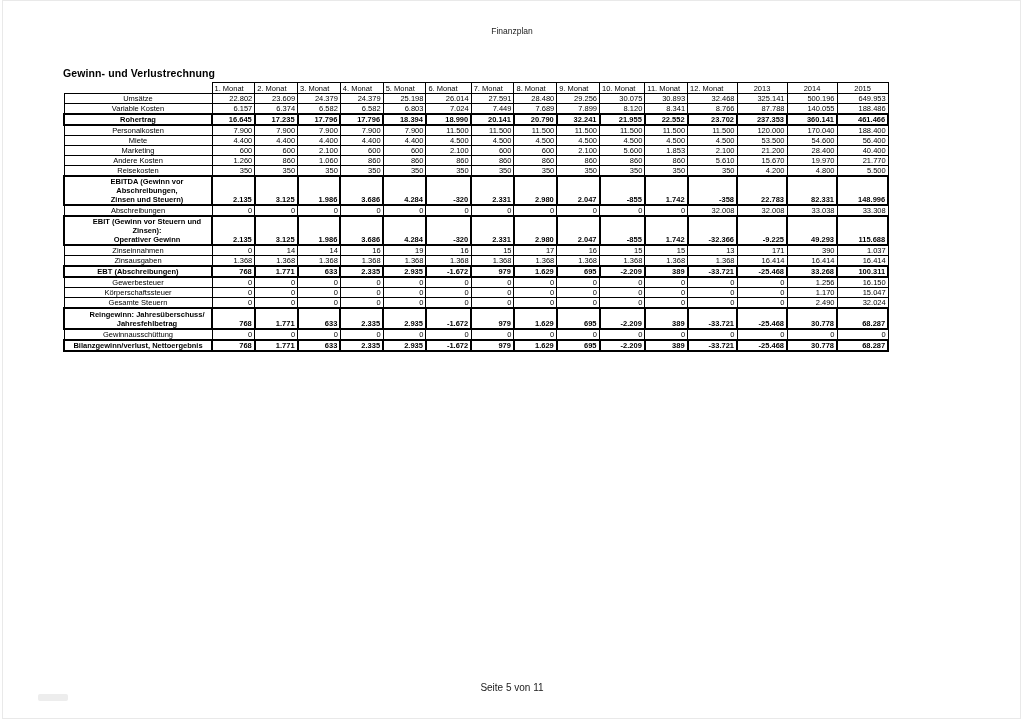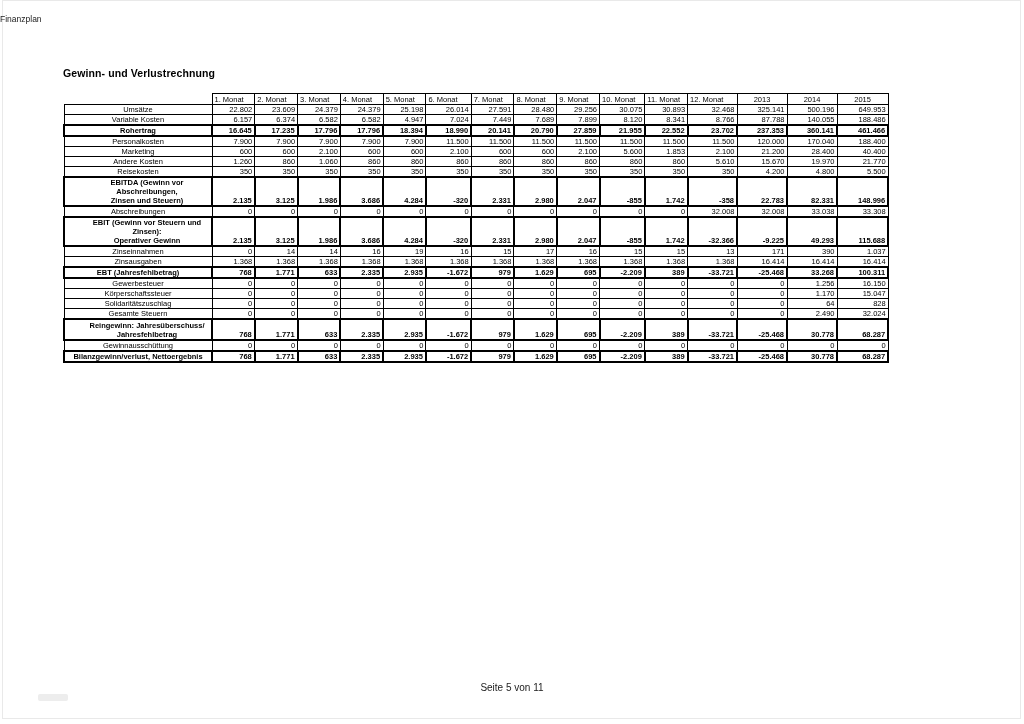--- a/index.html
+++ b/index.html
@@ -1,21 +1,21 @@
 <!DOCTYPE html>
 <html><head>
 <meta charset="utf-8">
 <style>
   html,body{margin:0;padding:0;width:1024px;height:724px;background:#ffffff;overflow:hidden;}
   body{font-family:"Liberation Sans",sans-serif;color:#000;position:relative;}
   .page-frame{position:absolute;left:2px;top:0;right:3px;bottom:5px;border:1px solid #e9e9e9;pointer-events:none;}
-  .doc-header{position:absolute;top:14px;left:0;width:100%;font-size:8.5px;color:#222;}
+  .doc-header{position:absolute;top:26px;left:0;width:100%;text-align:center;font-size:8.5px;color:#222;}
   .doc-footer{position:absolute;top:682px;left:0;width:100%;text-align:center;font-size:10px;color:#222;}
   .report{position:absolute;left:63px;top:67px;}
-  .title{font-size:10.5px;font-weight:bold;margin:0 0 14px 0;letter-spacing:0.1px;}
+  .title{font-size:10.5px;font-weight:bold;margin:0 0 3px 0;letter-spacing:0.1px;}
   table{border-collapse:collapse;table-layout:fixed;}
   th,td{border:1px solid #000;font-weight:normal;font-size:7.5px;line-height:9px;padding:0 2px;overflow:hidden;}
   thead th{height:10px;text-align:left;vertical-align:middle;}
   thead th.year{text-align:center;}
   th.corner{border:none;}
   tbody th.rowlabel{text-align:center;white-space:pre-line;}
   tbody td{text-align:right;height:9px;}
   tr.bold th,tr.bold td{font-weight:bold;border-width:2px;}
   tr.tall th,tr.tall td{height:19px;vertical-align:bottom;padding-left:20px;}
   .watermark{position:absolute;left:38px;top:694px;width:30px;height:7px;background:#ededed;border-radius:2px;}
@@ -86,21 +86,21 @@
           <td>325.141</td>
           <td>500.196</td>
           <td>649.953</td>
         </tr>
         <tr>
           <th class="rowlabel">Variable Kosten</th>
           <td>6.157</td>
           <td>6.374</td>
           <td>6.582</td>
           <td>6.582</td>
-          <td>4.947</td>
+          <td>6.803</td>
           <td>7.024</td>
           <td>7.449</td>
           <td>7.689</td>
           <td>7.899</td>
           <td>8.120</td>
           <td>8.341</td>
           <td>8.766</td>
           <td>87.788</td>
           <td>140.055</td>
           <td>188.486</td>
@@ -108,21 +108,21 @@
         <tr class="bold">
           <th class="rowlabel">Rohertrag</th>
           <td>16.645</td>
           <td>17.235</td>
           <td>17.796</td>
           <td>17.796</td>
           <td>18.394</td>
           <td>18.990</td>
           <td>20.141</td>
           <td>20.790</td>
-          <td>27.859</td>
+          <td>32.241</td>
           <td>21.955</td>
           <td>22.552</td>
           <td>23.702</td>
           <td>237.353</td>
           <td>360.141</td>
           <td>461.466</td>
         </tr>
         <tr>
           <th class="rowlabel">Personalkosten</th>
           <td>7.900</td>
@@ -133,20 +133,38 @@
           <td>11.500</td>
           <td>11.500</td>
           <td>11.500</td>
           <td>11.500</td>
           <td>11.500</td>
           <td>11.500</td>
           <td>11.500</td>
           <td>120.000</td>
           <td>170.040</td>
           <td>188.400</td>
+        </tr>
+        <tr>
+          <th class="rowlabel">Miete</th>
+          <td>4.400</td>
+          <td>4.400</td>
+          <td>4.400</td>
+          <td>4.400</td>
+          <td>4.400</td>
+          <td>4.500</td>
+          <td>4.500</td>
+          <td>4.500</td>
+          <td>4.500</td>
+          <td>4.500</td>
+          <td>4.500</td>
+          <td>4.500</td>
+          <td>53.500</td>
+          <td>54.600</td>
+          <td>56.400</td>
         </tr>
         <tr>
           <th class="rowlabel">Marketing</th>
           <td>600</td>
           <td>600</td>
           <td>2.100</td>
           <td>600</td>
           <td>600</td>
           <td>2.100</td>
           <td>600</td>
@@ -281,21 +299,21 @@
           <td>1.368</td>
           <td>1.368</td>
           <td>1.368</td>
           <td>1.368</td>
           <td>1.368</td>
           <td>16.414</td>
           <td>16.414</td>
           <td>16.414</td>
         </tr>
         <tr class="bold">
-          <th class="rowlabel">EBT (Jahresfehlbetrag)</th>
+          <th class="rowlabel">EBT (Abschreibungen)</th>
           <td>768</td>
           <td>1.771</td>
           <td>633</td>
           <td>2.335</td>
           <td>2.935</td>
           <td>-1.672</td>
           <td>979</td>
           <td>1.629</td>
           <td>695</td>
           <td>-2.209</td>
@@ -333,38 +351,20 @@
           <td>0</td>
           <td>0</td>
           <td>0</td>
           <td>0</td>
           <td>0</td>
           <td>0</td>
           <td>0</td>
           <td>0</td>
           <td>1.170</td>
           <td>15.047</td>
-        </tr>
-        <tr>
-          <th class="rowlabel">Solidaritätszuschlag</th>
-          <td>0</td>
-          <td>0</td>
-          <td>0</td>
-          <td>0</td>
-          <td>0</td>
-          <td>0</td>
-          <td>0</td>
-          <td>0</td>
-          <td>0</td>
-          <td>0</td>
-          <td>0</td>
-          <td>0</td>
-          <td>0</td>
-          <td>64</td>
-          <td>828</td>
         </tr>
         <tr>
           <th class="rowlabel">Gesamte Steuern</th>
           <td>0</td>
           <td>0</td>
           <td>0</td>
           <td>0</td>
           <td>0</td>
           <td>0</td>
           <td>0</td>

